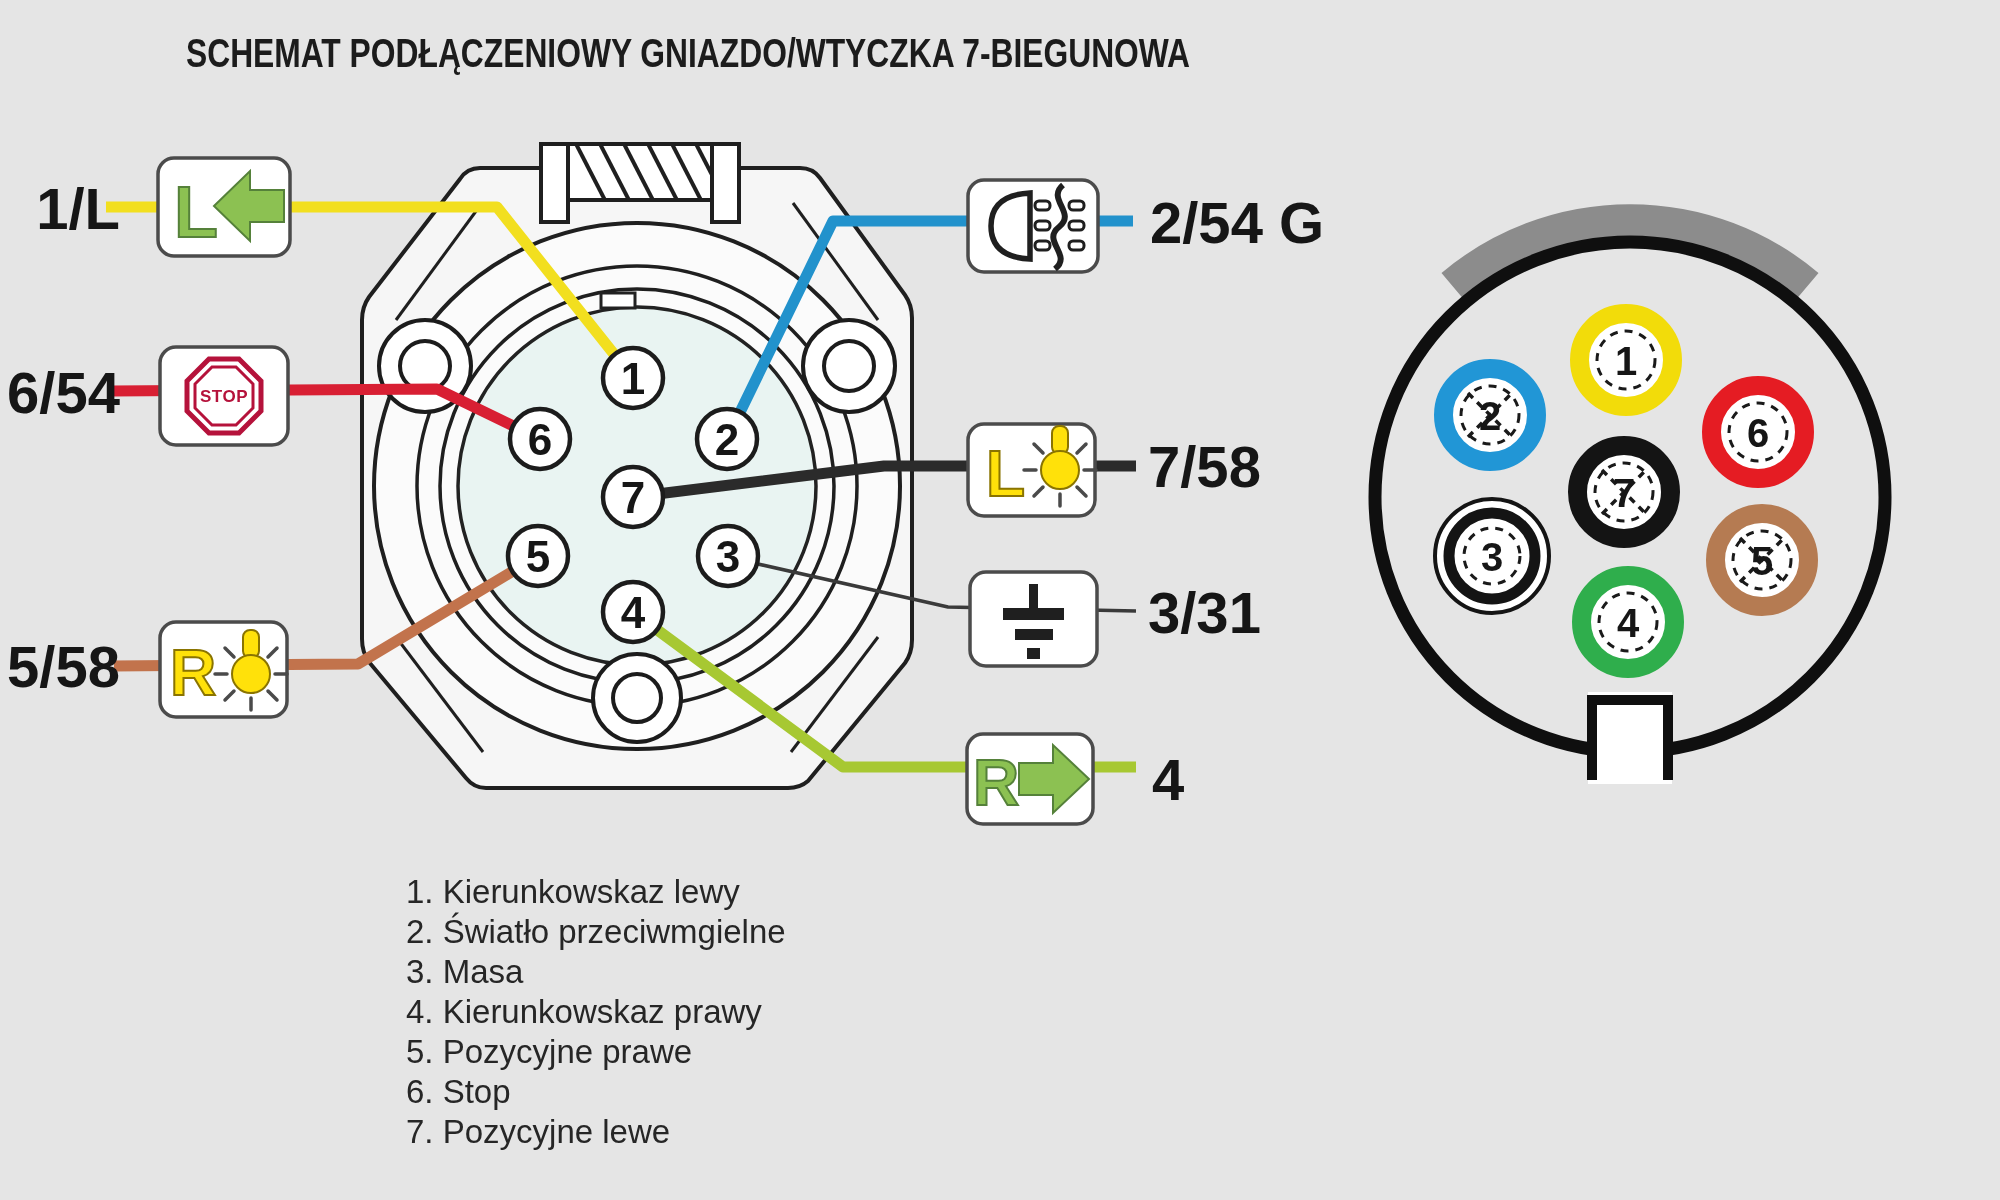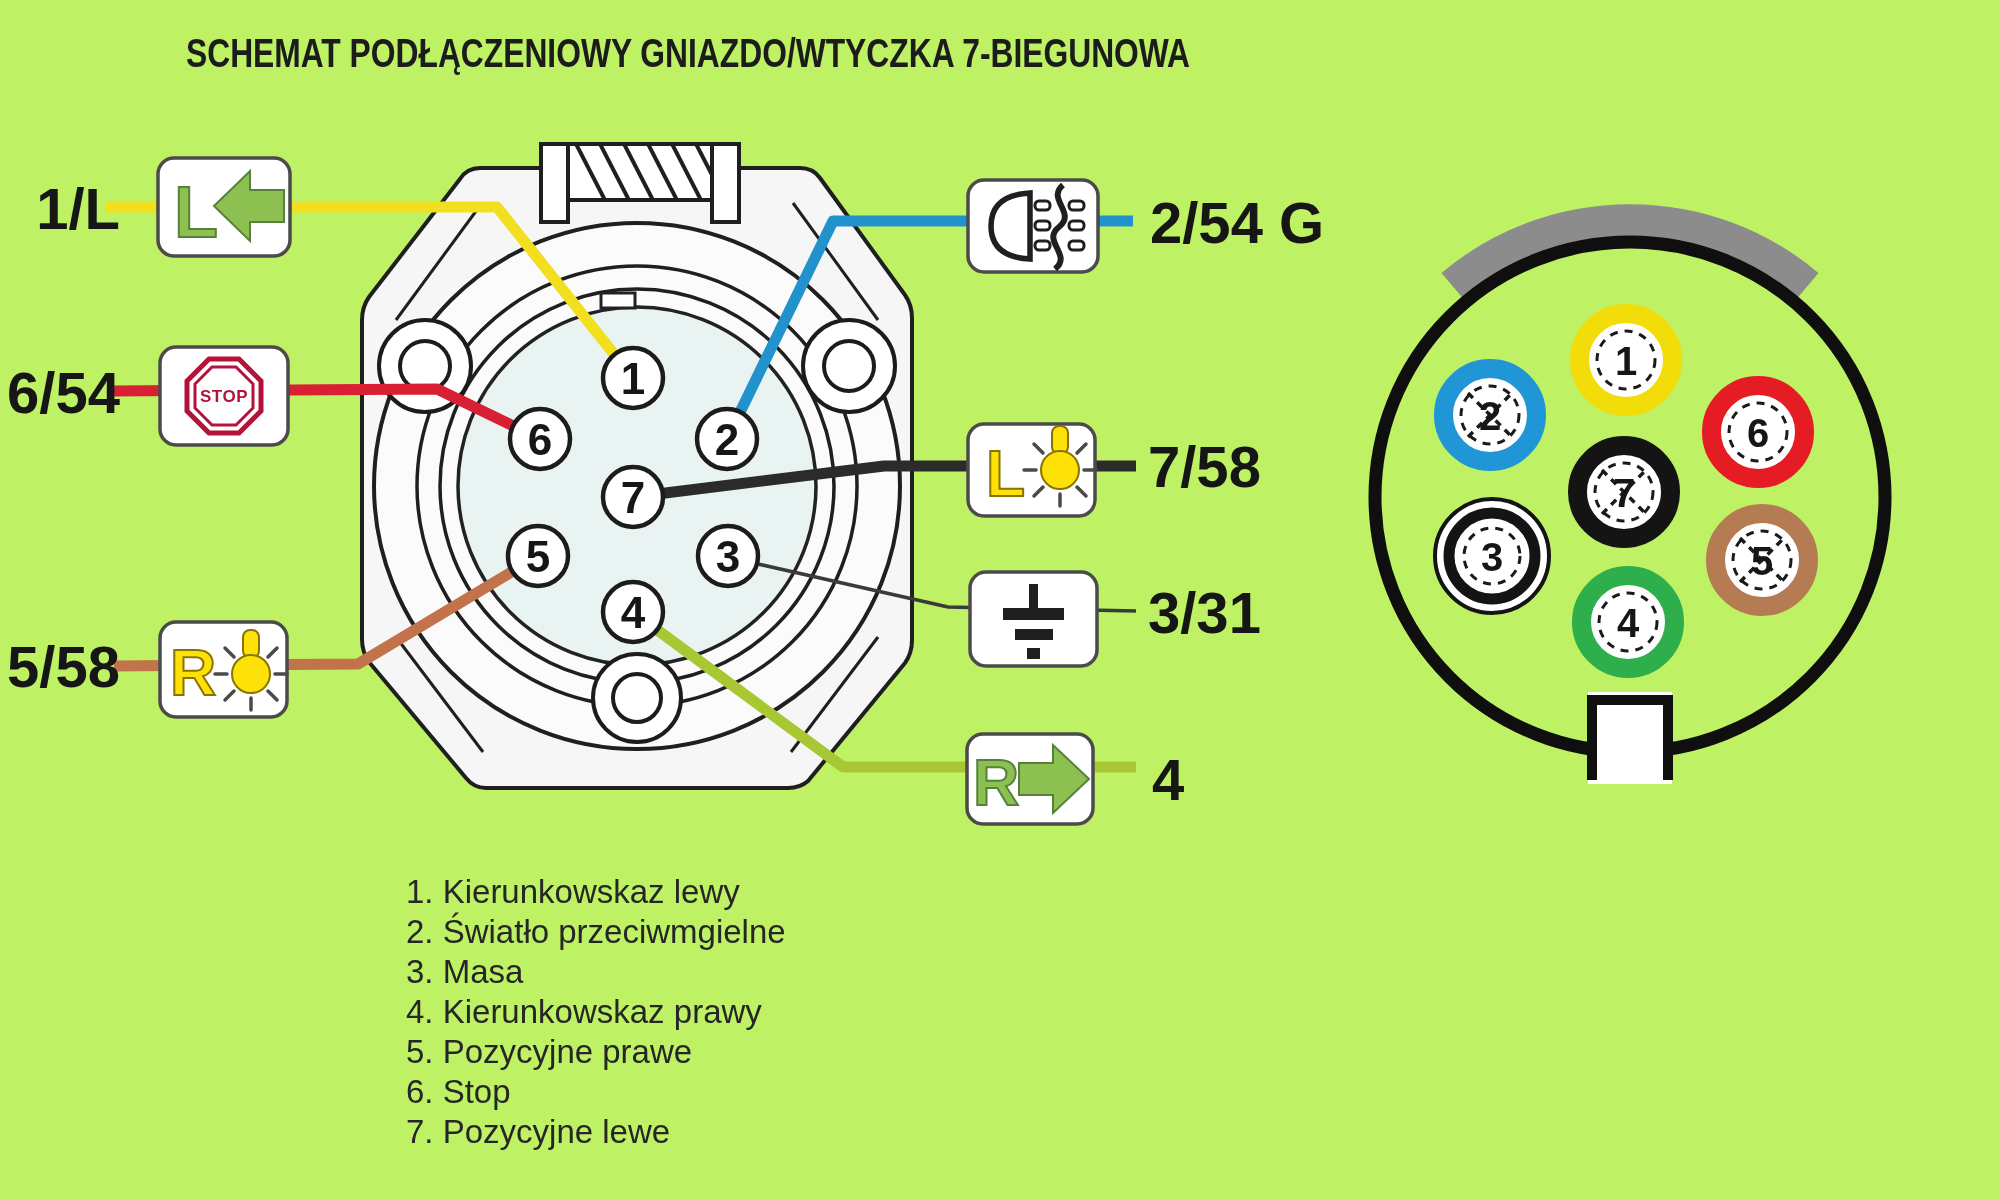--- a/index.html
+++ b/index.html
@@ -1,16 +1,16 @@
 <!DOCTYPE html>
 <html><head>
 <meta charset="utf-8">
 <style>
   html,body{margin:0;padding:0;background:#fff;}
-  #stage{position:relative;width:2000px;height:1200px;background:#bef264;overflow:hidden;
+  #stage{position:relative;width:2000px;height:1200px;background:#e5e5e5;overflow:hidden;
          font-family:"Liberation Sans", sans-serif;}
   svg{position:absolute;left:0;top:0;}
   text{font-family:"Liberation Sans", sans-serif;}
   .title{font-size:40px;font-weight:bold;fill:#1c1c1c;}
   .biglabel{font-size:58px;font-weight:bold;fill:#161616;}
   .pinnum{font-size:44px;font-weight:bold;fill:#161616;text-anchor:middle;}
   .plugnum{font-size:40px;font-weight:bold;fill:#161616;text-anchor:middle;}
   .legend{font-size:33px;fill:#262626;}
   .stoptxt{font-size:17px;font-weight:bold;text-anchor:middle;letter-spacing:.5px;}
   .iconletter{font-size:72px;font-weight:bold;}

